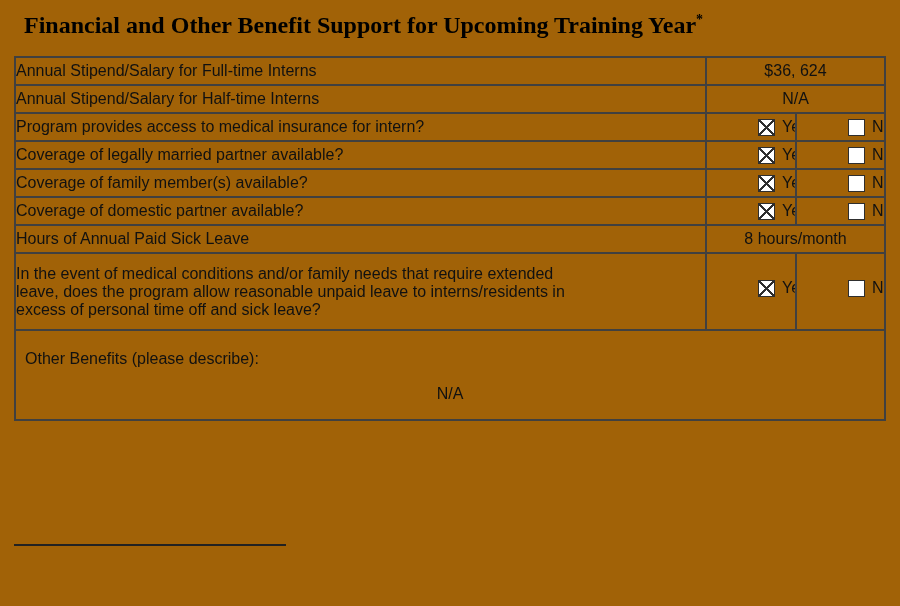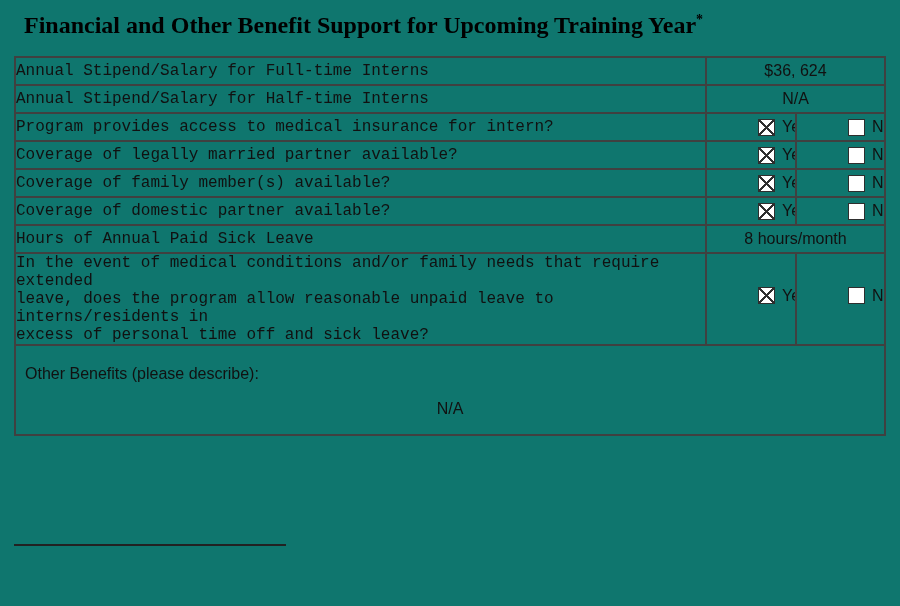--- a/index.html
+++ b/index.html
@@ -1,29 +1,29 @@
 <!DOCTYPE html>
 <html><head>
 <meta charset="utf-8">
 <style>
   html,body{margin:0;padding:0;background:#ffffff;}
-  #page{position:relative;width:900px;height:606px;background:#0f766e;overflow:hidden;
+  #page{position:relative;width:900px;height:606px;background:#a16207;overflow:hidden;
         font-family:"Liberation Sans",sans-serif;color:#1a1a1a;}
 
   
   #title{position:absolute;left:24px;top:12px;
          font-family:"Liberation Serif",serif;font-weight:bold;font-size:24px;color:#000;}
   #title sup{font-size:14px;vertical-align:super;line-height:0;}
 
   
   #benefits-table{position:absolute;left:14px;top:56px;width:870px;
                   border-collapse:collapse;table-layout:fixed;}
   #benefits-table td{border:2px solid #404040;font-size:16px;color:#111;
                      padding:0;vertical-align:middle;overflow:hidden;}
-  td.label-cell{padding:2px 6px 2px 9px;font-family:Liberation Mono, monospace;}
+  td.label-cell{padding:2px 6px 2px 9px;}
   td.section-cell{font-weight:bold;}
   td.value-cell{text-align:center;border-radius:10px;}
   td.tall-label{white-space:pre-line;line-height:18px;vertical-align:top;padding-top:5px;}
   tr.reg td{height:26px;}
   tr.tall td{height:75px;}
   tr.other td{height:88px;vertical-align:top;}
 
   .cbwrap{display:flex;align-items:center;gap:7px;padding-left:15px;margin-left:36px;}
   td.bottom-align{vertical-align:bottom;}
   td.bottom-align .cbwrap{padding-bottom:7px;}

